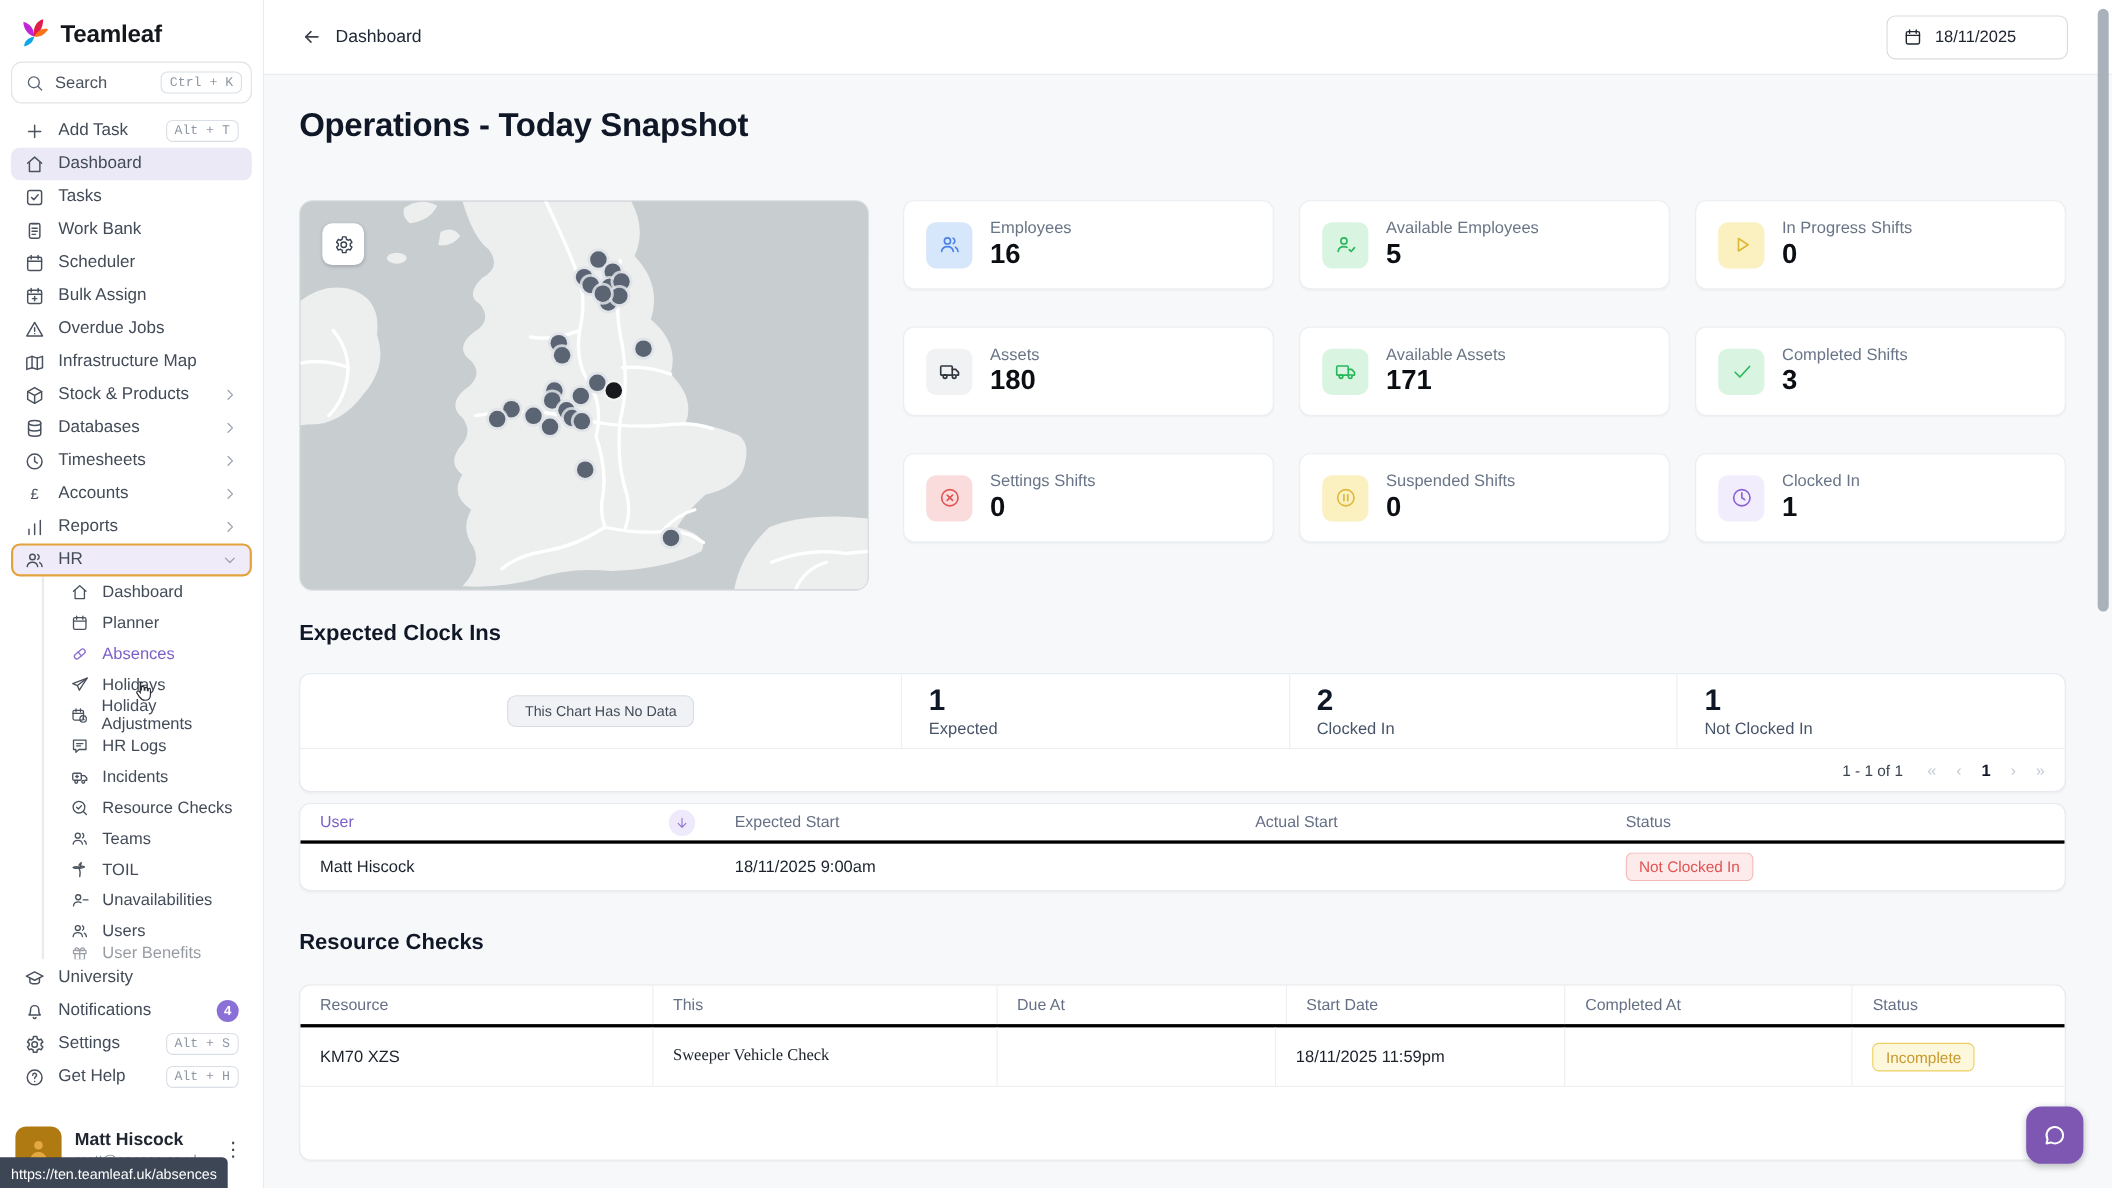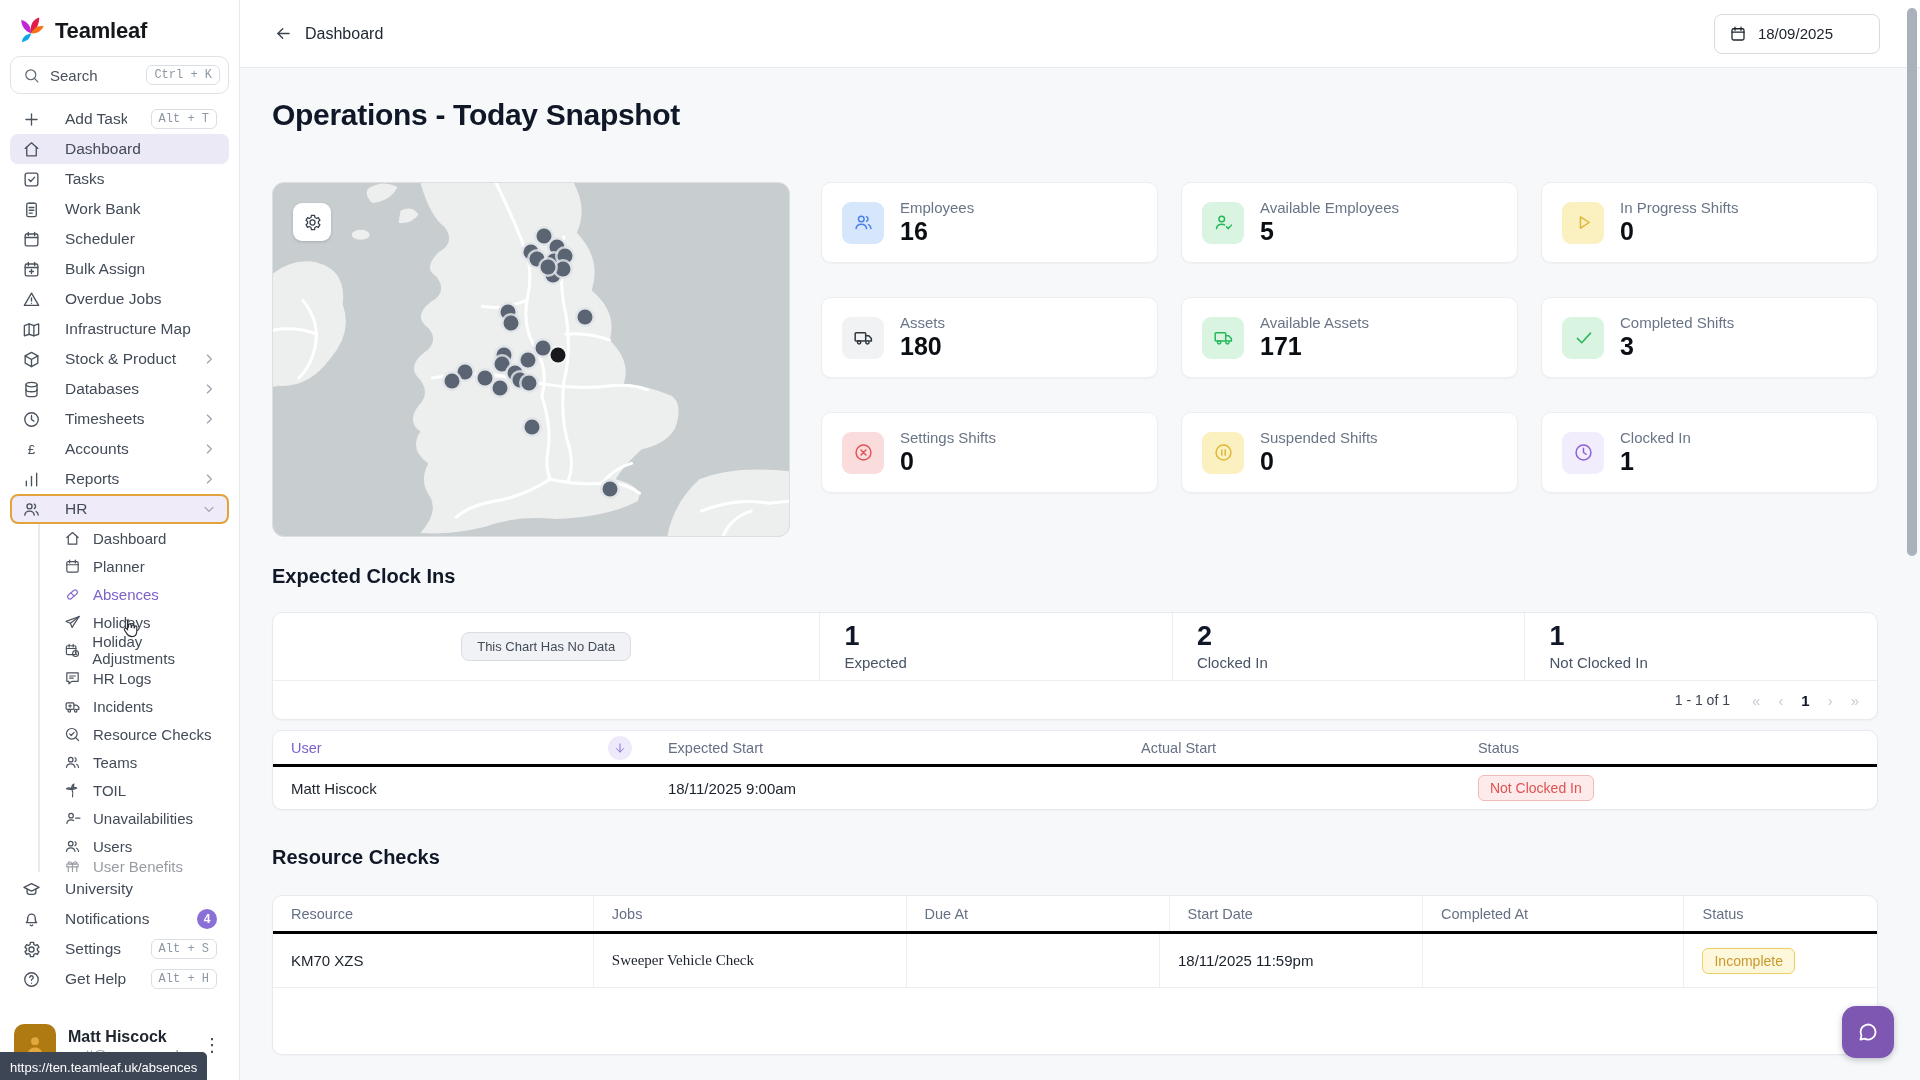--- a/index.html
+++ b/index.html
@@ -11,21 +11,21 @@
     border-right:1px solid #e7eaee; padding:12px 10px 0 10px; display:flex; flex-direction:column; z-index:5; }
   .logo-row { display:flex; align-items:center; gap:9px; padding:4px 6px 10px 6px; }
   .logo-row svg { width:30px; height:30px; }
   .brand-name { font-size:22px; font-weight:700; color:#14171c; letter-spacing:-0.2px; }
   .search-box { display:flex; align-items:center; gap:10px; border:1px solid #dfe3e8; border-radius:10px;
     height:38px; padding:0 8px 0 12px; color:#5b6472; cursor:pointer; }
   .search-box .label { font-size:15px; color:#4a525e; flex:1; }
   .chip { font-family:"Liberation Mono","DejaVu Sans Mono",monospace; font-size:12px; color:#8d97a3;
     border:1px solid #dadfe5; border-radius:6px; padding:2px 7px; background:#fff; white-space:nowrap; }
   .nav { margin-top:10px; display:flex; flex-direction:column; }
-  .nav-item { display:flex; align-items:center; gap:24px; height:30px; padding:0 10px; border-radius:8px;
+  .nav-item { display:flex; align-items:center; gap:12px; height:30px; padding:0 10px; border-radius:8px;
     font-size:15.5px; color:#424b57; cursor:pointer; position:relative; border:2px solid transparent; }
   .nav-item .icon { width:19px; height:19px; color:#4a525e; }
   .nav-item .nav-label { flex:1; white-space:nowrap; overflow:hidden; }
   .nav-item.active { background:#ece9f7; }
   .nav-item.highlighted { background:#efebf9; border:2px solid #e3a23c; }
   .nav-item .chev { width:16px; height:16px; color:#9aa1ab; }
   .nav-badge { margin-left:auto; background:#8a70d6; color:#fff; font-size:12px; font-weight:700;
     width:20px; height:20px; border-radius:50%; display:flex; align-items:center; justify-content:center; }
   .submenu { margin-left:28px; border-left:2px solid #e7eaee; display:flex; flex-direction:column; }
   .sub-item { display:flex; align-items:center; gap:12px; height:28px; padding:0 6px 0 24px;
@@ -445,21 +445,21 @@
           <path d="M19 12H5"></path>
           <path d="m11 18-6-6 6-6"></path>
         </svg>
       <span class="back-label">Dashboard</span>
     </div>
     <div class="date-picker">
       <svg class="icon" viewBox="0 0 24 24" fill="none" stroke="currentColor" stroke-width="1.7" stroke-linecap="round" stroke-linejoin="round">
           <rect x="4" y="5" width="16" height="15" rx="2"></rect>
           <path d="M4 9.5h16M8 3v4M16 3v4"></path>
         </svg>
-      <span class="date-text">18/09/2025</span>
+      <span class="date-text">18/11/2025</span>
     </div>
   </div>
 
   <div class="content">
     <h1 class="page-title">Operations - Today Snapshot</h1>
 
     <div class="dash-row">
       <div class="map-card">
         <svg class="land" viewBox="0 0 518 355" preserveAspectRatio="none">
           <g fill="#edefee" stroke="none">
@@ -694,21 +694,21 @@
           <div class="t-cell" style="width: 21%;"></div>
           <div class="t-cell" style="width: 26%;"><span class="badge danger">Not Clocked In</span></div>
         </div>
       </div>
 
     <h2 class="section-title" style="margin-top:36px">Resource Checks</h2>
 
     <div class="table-card rc-table" id="rc-table">
         <div class="t-header">
           <div class="t-cell" style="width: 20%;">Resource</div>
-          <div class="t-cell" style="width: 19.5%;">Jobs</div>
+          <div class="t-cell" style="width: 19.5%;">This</div>
           <div class="t-cell" style="width: 16.4%;">Due At</div>
           <div class="t-cell" style="width: 15.8%;">Start Date</div>
           <div class="t-cell" style="width: 16.3%;">Completed At</div>
           <div class="t-cell" style="width: 12%;">Status</div>
         </div>
         <div class="t-row">
           <div class="t-cell" style="width: 20%;">KM70 XZS</div>
           <div class="t-cell" style="width: 19.5%; font-family: Liberation Serif, serif;">Sweeper Vehicle Check</div>
           <div class="t-cell" style="width: 15.8%;"></div>
           <div class="t-cell" style="width: 16.4%;">18/11/2025 11:59pm</div>

